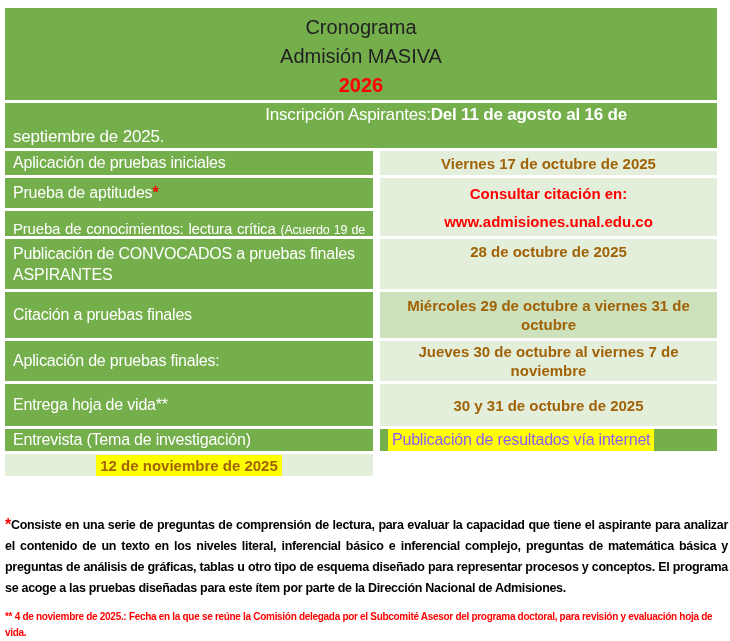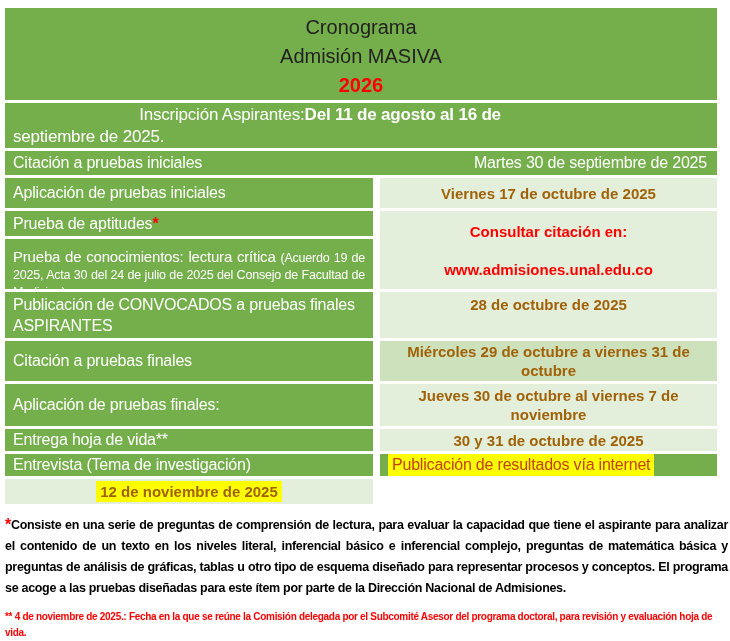--- a/index.html
+++ b/index.html
@@ -32,21 +32,21 @@
     color: #222222;
     font-size: 20px;
     line-height: 29px;
     padding-top: 5px;
   }
   .hdr .year { color: #FF0000; font-weight: bold; }
 
   
   .full { grid-column: 1 / 3; background: #75AF4C; color: #ffffff; }
   .row1 { font-size: 17px; line-height: 22px; padding: 1px 8px 0 8px; letter-spacing: -0.2px; }
-  .row1 .line1 { display: flex; justify-content: center; }
+  .row1 .line1 { display: flex; justify-content: flex-end; }
   .row1 .line1 .rpart { margin-right: 82px; font-weight: bold; }
   .row2 {
     font-size: 16px; display: flex; justify-content: space-between;
     align-items: center; padding: 0 10px 0 8px; letter-spacing: -0.2px;
   }
 
   
   .cl {
     background: #75AF4C; color: #ffffff;
     font-size: 16px; letter-spacing: -0.2px;
@@ -70,21 +70,21 @@
   .cr.darker { background: #CDE1BC; }
   .cr.merged {
     grid-row: span 2;
     flex-direction: column; justify-content: space-around;
     color: #FF0000;
   }
   .cr.merged .url { cursor: pointer; }
 
   
   .hl { background: #FFFF00; padding: 1px 4px; }
-  .cl .hl { color: #c2410c; }
+  .cl .hl { color: #8b5cf6; }
 
   
   .notes { width: 723px; margin: 10px 0 0 5px; }
   .note1 {
     color: #000000; font-weight: bold;
     font-size: 12.5px; letter-spacing: -0.3px;
     line-height: 21px; text-align: justify;
   }
   .note1 .star { color: #FF0000; font-size: 16px; vertical-align: -1px; font-weight: bold; }
   .note2 {
@@ -108,24 +108,20 @@
     </div>
 
     <div class="cell full row1">
       <div class="line1">
         <span>Inscripción Aspirantes:</span>
         <span class="rpart">Del 11 de agosto al 16 de</span>
       </div>
       <div>septiembre de 2025.</div>
     </div>
 
-    <div class="cell full row2">
-      <span>Citación a pruebas iniciales</span>
-      <span>Martes 30 de septiembre de 2025</span>
-    </div>
 
     <div class="cell cl">
       <span>Aplicación de pruebas iniciales</span>
     </div>
     <div class="cell cr">
       <span>Viernes 17 de octubre de 2025</span>
     </div>
 
     <div class="cell cl">
       <span><span>Prueba de aptitudes</span><span class="red-star">*</span></span>

